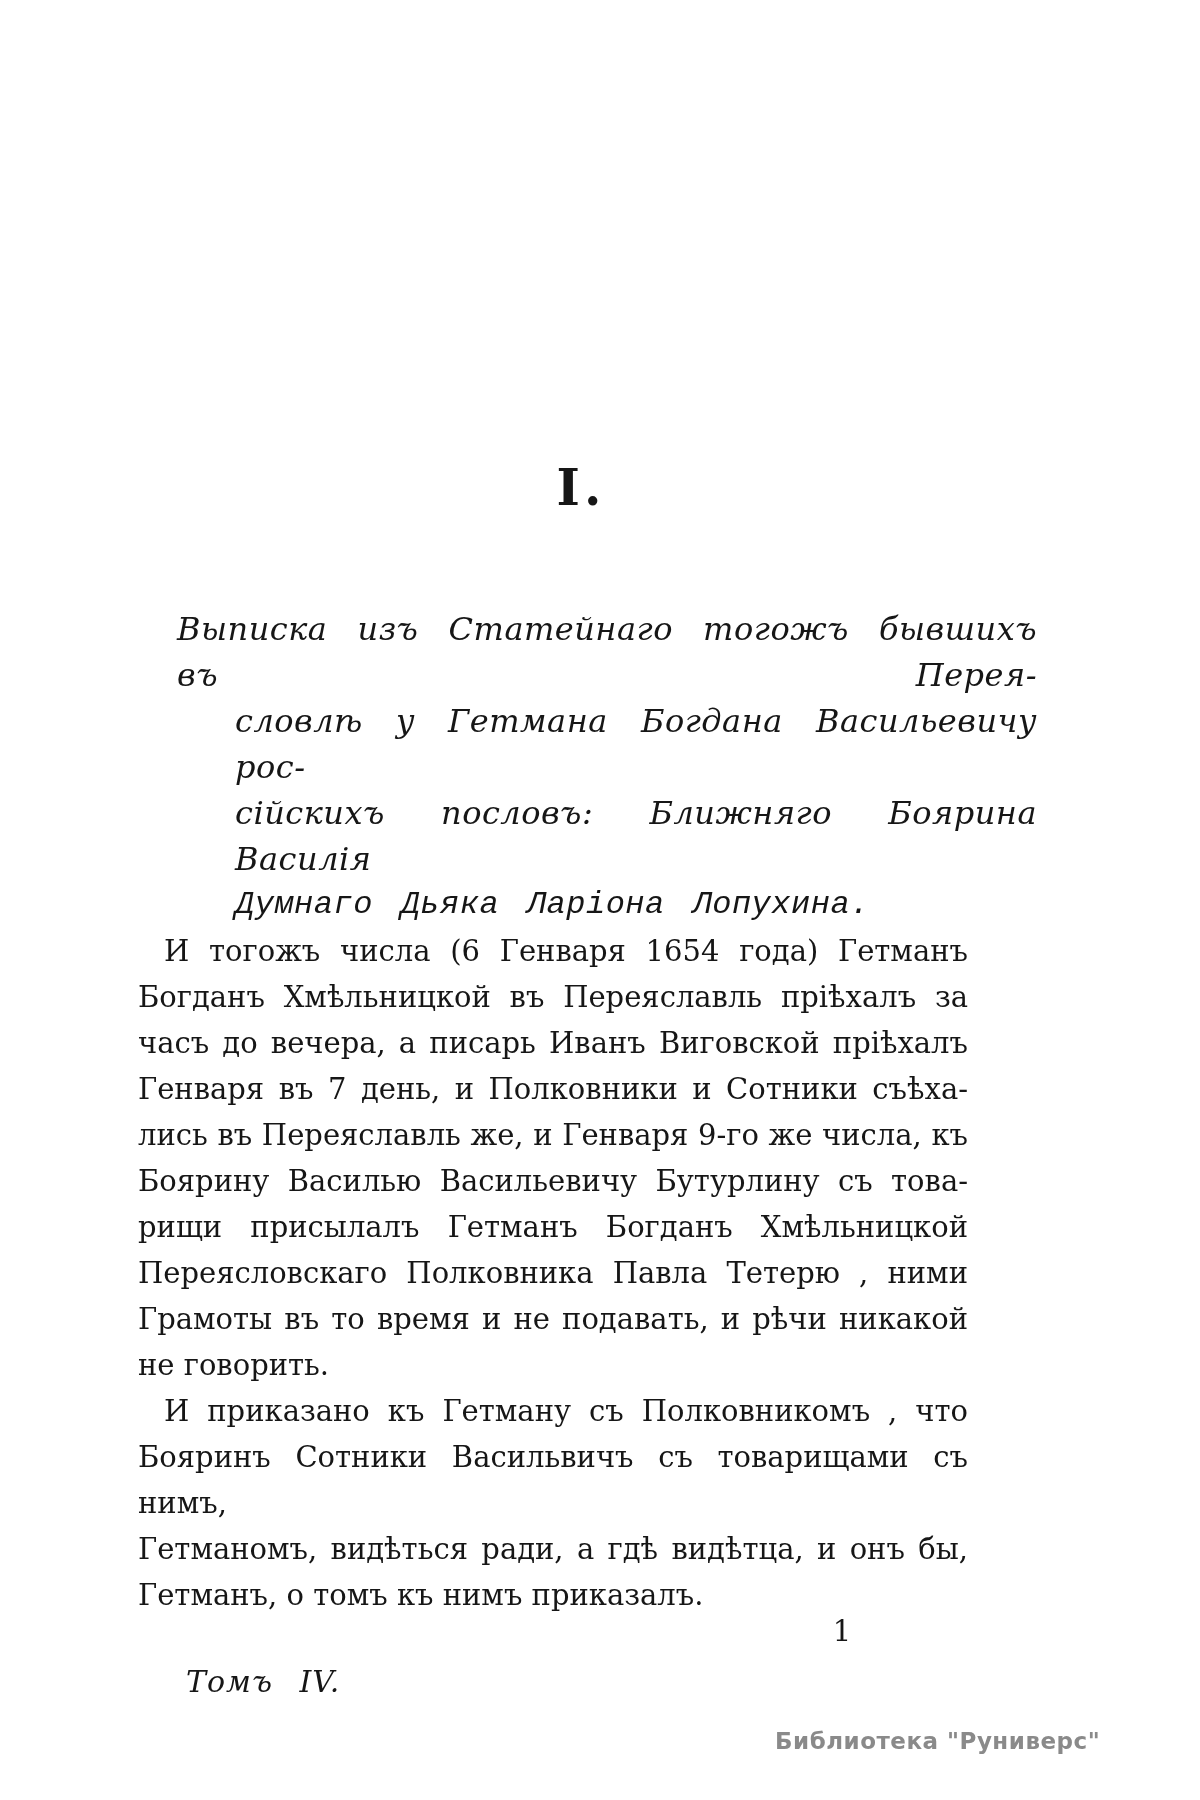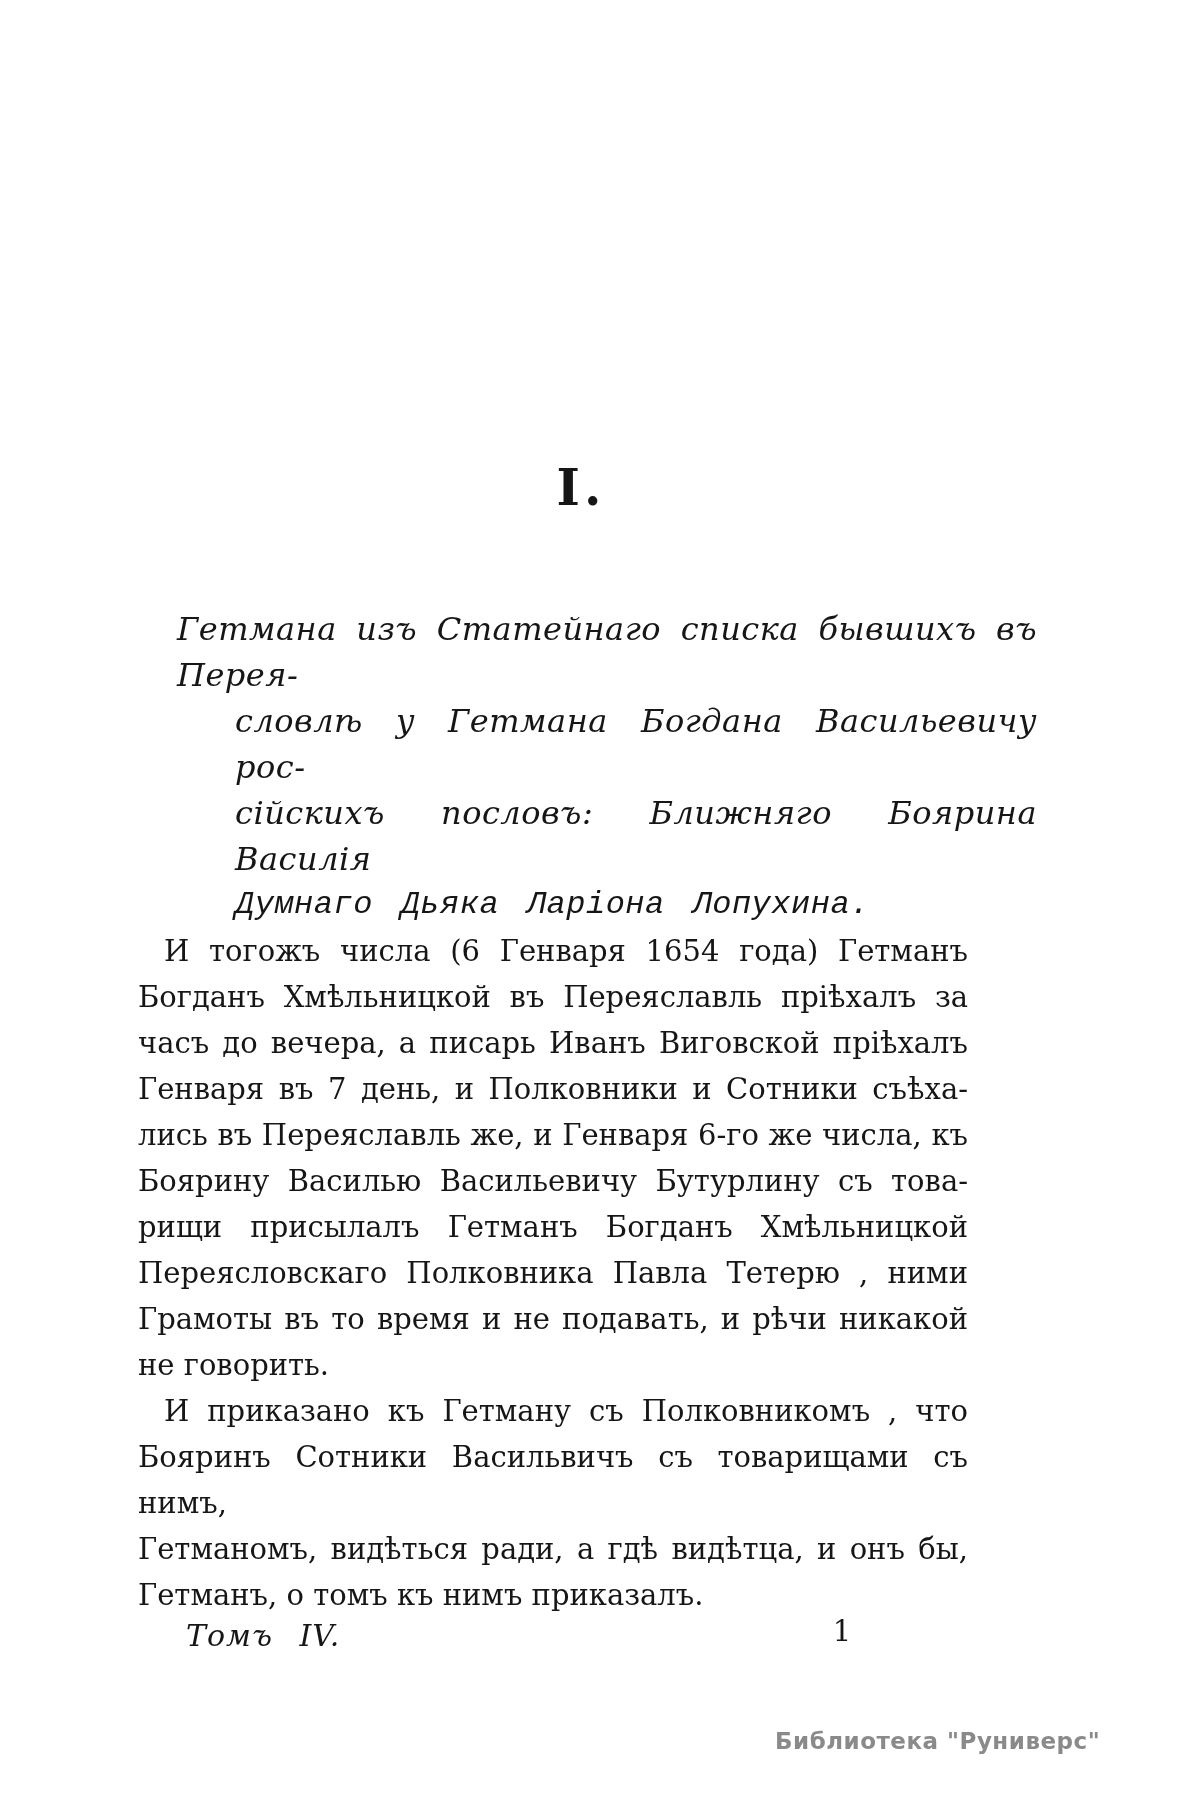--- a/index.html
+++ b/index.html
@@ -56,21 +56,21 @@
   }
   .para .line {
     text-align: justify;
     text-align-last: justify;
   }
   .para .line-first { text-indent: 26px; }
   .para .line-last { text-align-last: left; }
   .footer-volume {
     position: absolute;
     left: 186px;
-    top: 1618px;
+    top: 1664px;
     font-style: italic;
     font-size: 30px;
     word-spacing: 16px;
     letter-spacing: 1px;
   }
   .footer-page-number {
     position: absolute;
     left: 822px;
     top: 1614px;
     width: 40px;
@@ -89,33 +89,33 @@
   }
 </style>
 </head>
 <body>
 
 <div class="page">
 
   <div class="section-number">I.</div>
 
   <div class="heading">
-      <div class="line line-first">Гетмана изъ Статейнаго списка бывшихъ въ Перея-</div>
+      <div class="line line-first">Выписка изъ Статейнаго тогожъ бывшихъ въ Перея-</div>
       <div class="line">словлѣ у Гетмана Богдана Васильевичу рос-</div>
       <div class="line">сійскихъ пословъ: Ближняго Боярина Василія</div>
       <div class="line line-last">Думнаго Дьяка Ларіона Лопухина.</div>
     </div>
 
   <div class="body-text">
     <div class="para">
         <div class="line line-first">И тогожъ числа (6 Генваря 1654 года) Гетманъ</div>
         <div class="line">Богданъ Хмѣльницкой въ Переяславль пріѣхалъ за</div>
         <div class="line">часъ до вечера, а писарь Иванъ Виговской пріѣхалъ</div>
         <div class="line">Генваря въ 7 день, и Полковники и Сотники съѣха-</div>
-        <div class="line">лись въ Переяславль же, и Генваря 6-го же числа, къ</div>
+        <div class="line">лись въ Переяславль же, и Генваря 9-го же числа, къ</div>
         <div class="line">Боярину Василью Васильевичу Бутурлину съ това-</div>
         <div class="line">рищи присылалъ Гетманъ Богданъ Хмѣльницкой</div>
         <div class="line">Переясловскаго Полковника Павла Тетерю , ними</div>
         <div class="line">Грамоты въ то время и не подавать, и рѣчи никакой</div>
         <div class="line line-last">не говорить.</div>
       </div>
     <div class="para">
         <div class="line line-first">И приказано къ Гетману  съ Полковникомъ ,  что</div>
         <div class="line">Бояринъ Сотники  Васильвичъ съ товарищами съ нимъ,</div>
         <div class="line">Гетманомъ, видѣться ради, а гдѣ видѣтца, и онъ бы,</div>

